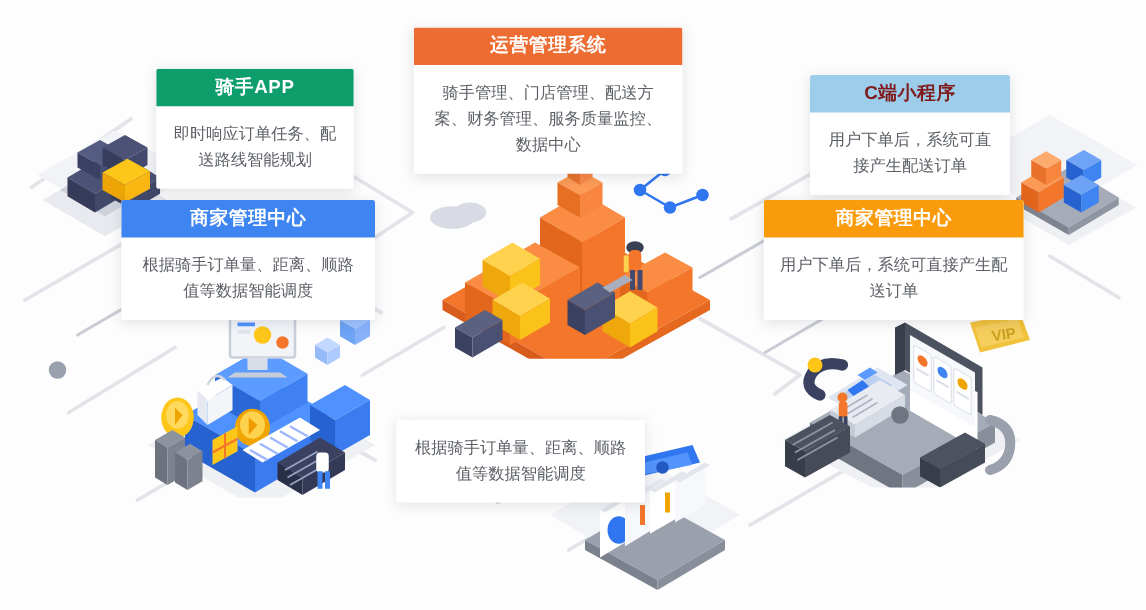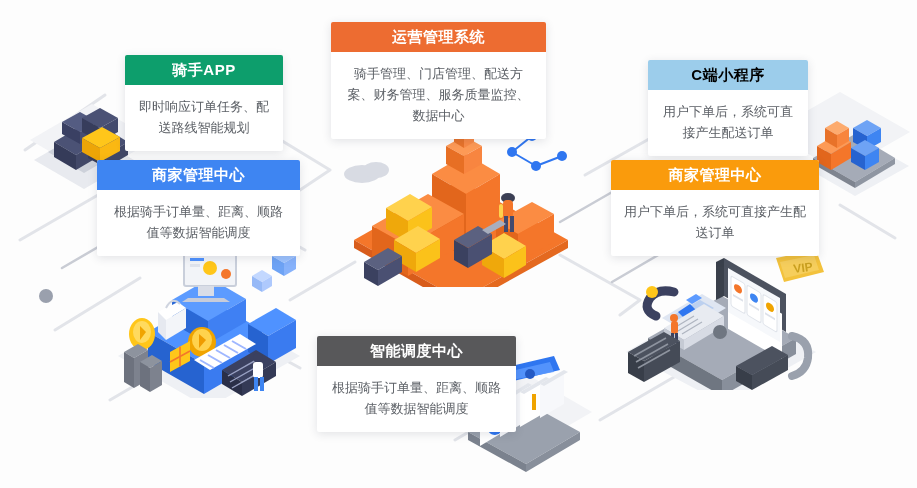--- a/index.html
+++ b/index.html
@@ -38,21 +38,21 @@
   .card-body{
     color:#5c6066;
     font-size:13px;
     line-height:21px;
     text-align:center;
     padding:11px 12px 13px 12px;
     white-space:pre-line;
   }
   .card.green  .card-head{background:#0d9e6c;}
   .card.orange .card-head{background:#ed6c31;}
-  .card.lblue  .card-head{background:#9ccdeb;color:#000000;}
+  .card.lblue  .card-head{background:#9ccdeb;color:#7f1d1d;}
   .card.blue   .card-head{background:#3e85f2;}
   .card.amber  .card-head{background:#fa9b0c;}
   .card.gray   .card-head{background:#58585a;}
 
   
   #card-rider   {left:125px;top:55px; width:158px;}
   #card-ops     {left:331px;top:22px; width:215px;}
   #card-cmini   {left:648px;top:60px; width:160px;}
   #card-order   {left:97px; top:160px;width:203px;}
   #card-merch   {left:611px;top:160px;width:208px;}
@@ -446,17 +446,16 @@
     <div class="card-head">商家管理中心</div>
     <div class="card-body">根据骑手订单量、距离、顺路值等数据智能调度</div>
   </div>
 
   <div class="card amber" id="card-merch">
     <div class="card-head">商家管理中心</div>
     <div class="card-body">用户下单后，系统可直接产生配送订单</div>
   </div>
 
   <div class="card gray" id="card-dispatch">
-    <div class="card-head">智能调度中心</div>
     <div class="card-body">根据骑手订单量、距离、顺路值等数据智能调度</div>
   </div>
 
 </div>
 
 </body></html>

